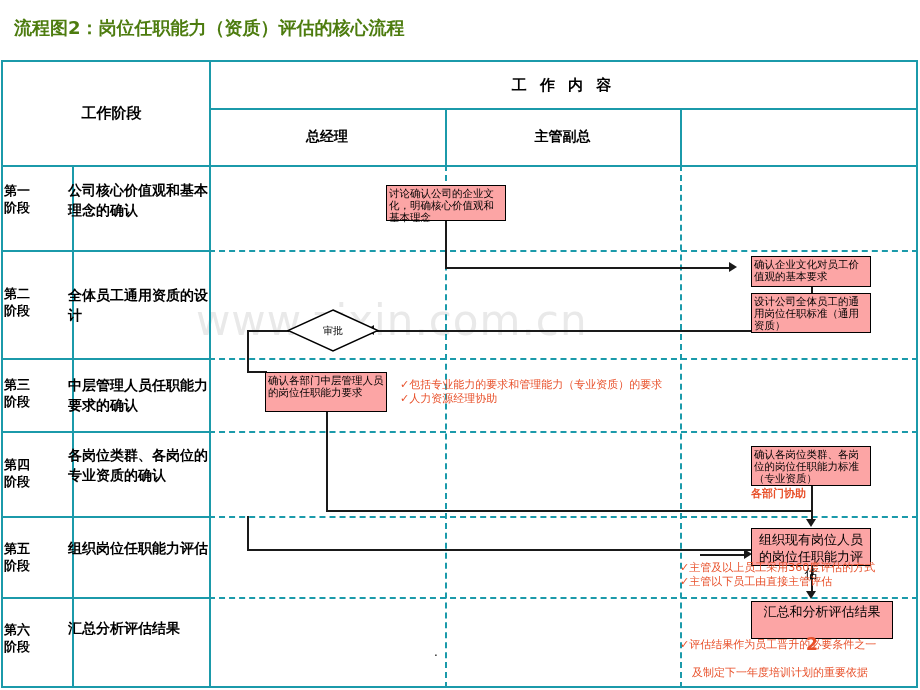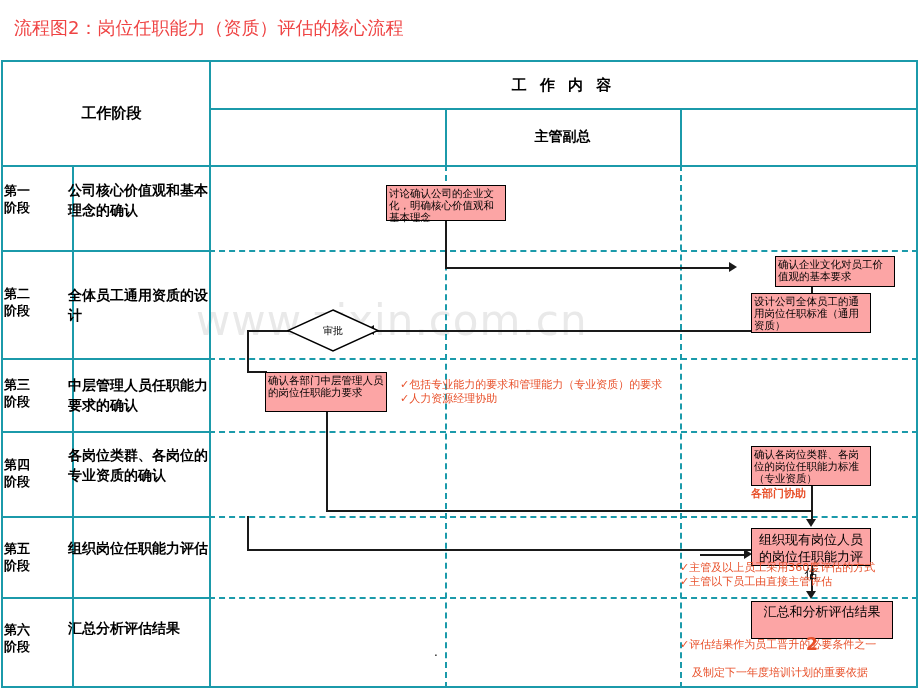--- a/index.html
+++ b/index.html
@@ -15,21 +15,21 @@
   .watermark{
     position:absolute;left:196px;top:296px;
     font-size:42px;letter-spacing:1px;
     color:#e9e9e9;font-family:"DejaVu Sans","Liberation Sans",sans-serif;
     white-space:nowrap;z-index:0;user-select:none;
   }
 
   
   .title{
     position:absolute;left:14px;top:16px;
-    font-size:18px;font-weight:normal;color:#ef4444;
+    font-size:18px;font-weight:bold;color:#4d7c0f;
     letter-spacing:0px;white-space:nowrap;z-index:6;
   }
 
   
   .tbl{
     position:absolute;left:1px;top:60px;
     width:917px;height:628px;
     border:2px solid #1b9aaa;
     box-sizing:border-box;z-index:2;
   }
@@ -121,20 +121,21 @@
   <div class="tbl"></div>
 
   <div class="hdr-sep-h"></div>
   <div class="hdr-bottom"></div>
   <div class="vline" style="left:209px;top:62px;height:103px;"></div>
   <div class="vline" style="left:445px;top:108px;height:57px;"></div>
   <div class="vline" style="left:680px;top:108px;height:57px;"></div>
 
   <div class="hdr-label" id="h-stage">工作阶段</div>
   <div class="hdr-label" id="h-work">工 作 内 容</div>
+  <div class="hdr-label" id="h-gm">总经理</div>
   <div class="hdr-label" id="h-vp">主管副总</div>
 
   <div class="vline" style="left:72px;top:165px;height:523px;"></div>
   <div class="vline" style="left:209px;top:165px;height:523px;"></div>
 
   <div class="vdash" style="left:445px;top:165px;height:523px;"></div>
   <div class="vdash" style="left:680px;top:165px;height:523px;"></div>
 
   <div class="hsolid" style="left:1px;top:250px;width:208px;"></div>
   <div class="hdash" style="left:209px;top:250px;width:709px;"></div>
@@ -186,21 +187,21 @@
     <div>阶段</div>
   </div>
   <div class="stage-name" style="top:618px;">汇总分析评估结果</div>
 
   <div class="fbox" style="left:386px;top:185px;width:120px;height:36px;">讨论确认公司的企业文化，明确核心价值观和基本理念</div>
 
   <div class="ln lnv" style="left:445px;top:221px;height:47px;"></div>
   <div class="ln lnh" style="left:445px;top:267px;width:286px;"></div>
   <div class="arw arw-r" style="left:729px;top:262px;"></div>
 
-  <div class="fbox" style="left:751px;top:256px;width:120px;height:31px;margin-left:24px;">确认企业文化对员工价值观的基本要求</div>
+  <div class="fbox" style="left:751px;top:256px;width:120px;height:31px;">确认企业文化对员工价值观的基本要求</div>
   <div class="ln lnv" style="left:811px;top:287px;height:17px;"></div>
   <div class="arw arw-d" style="left:806px;top:301px;"></div>
 
   <div class="fbox" style="left:751px;top:293px;width:120px;height:40px;">设计公司全体员工的通用岗位任职标准（通用资质）</div>
 
   <div class="ln lnh" style="left:373px;top:330px;width:378px;"></div>
   <div class="arw arw-l" style="left:366px;top:325px;"></div>
 
   <div class="diamond" style="left:287px;top:309px;width:92px;height:43px;">
     <svg width="92" height="43" viewBox="0 0 92 43">

